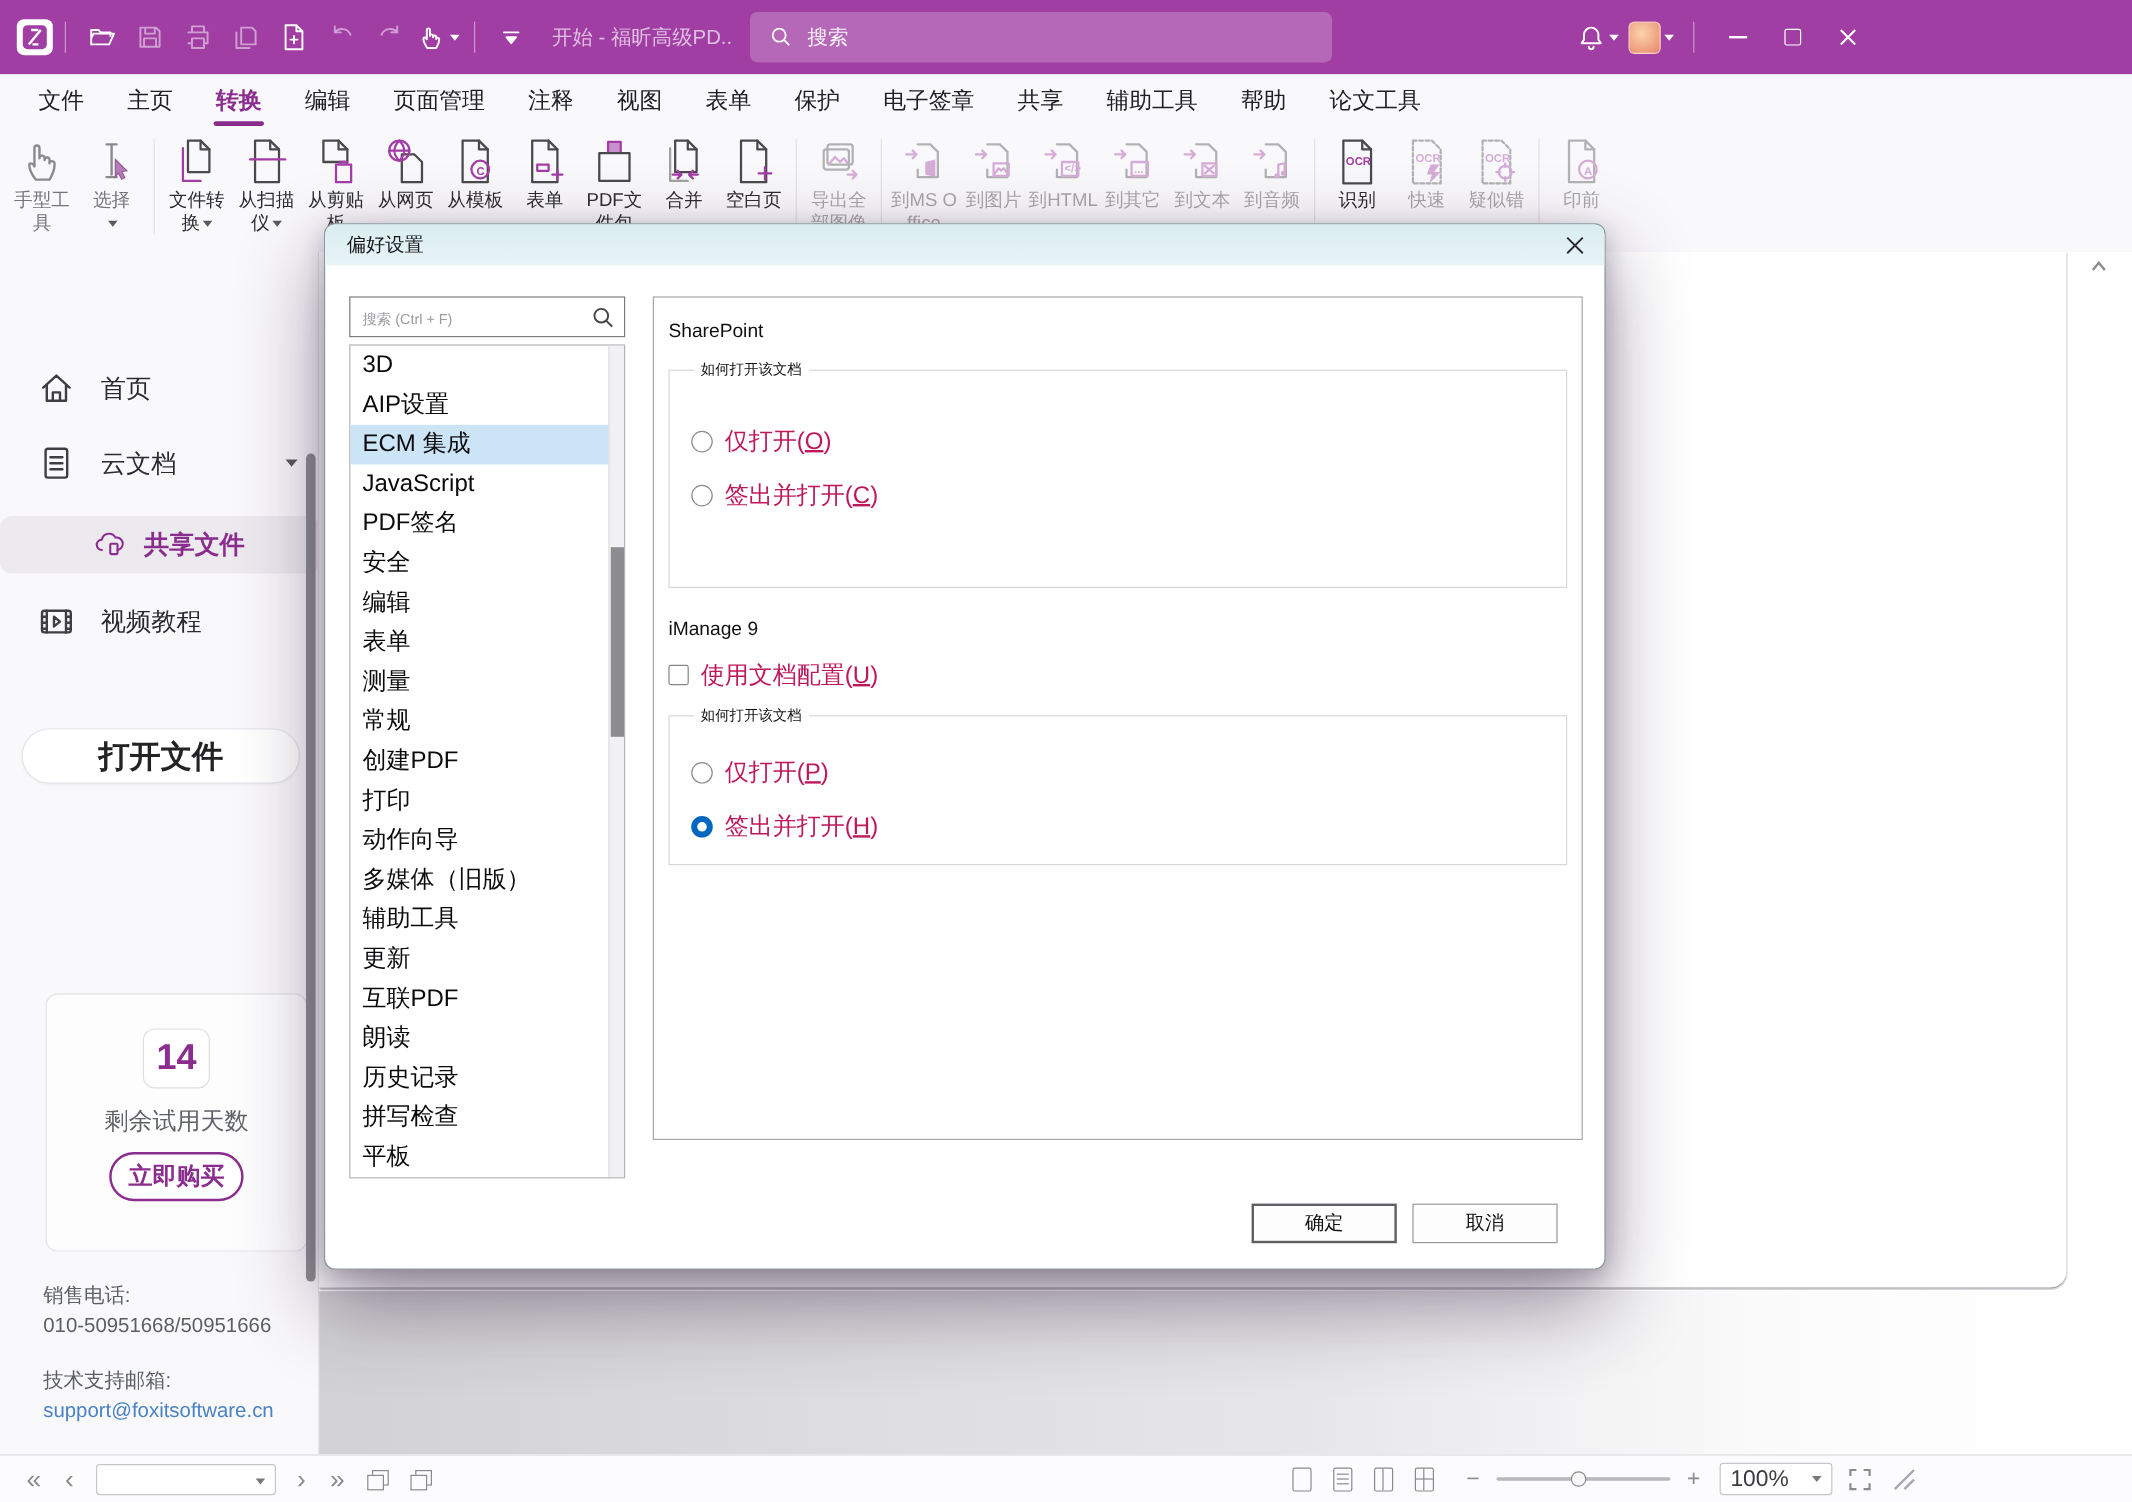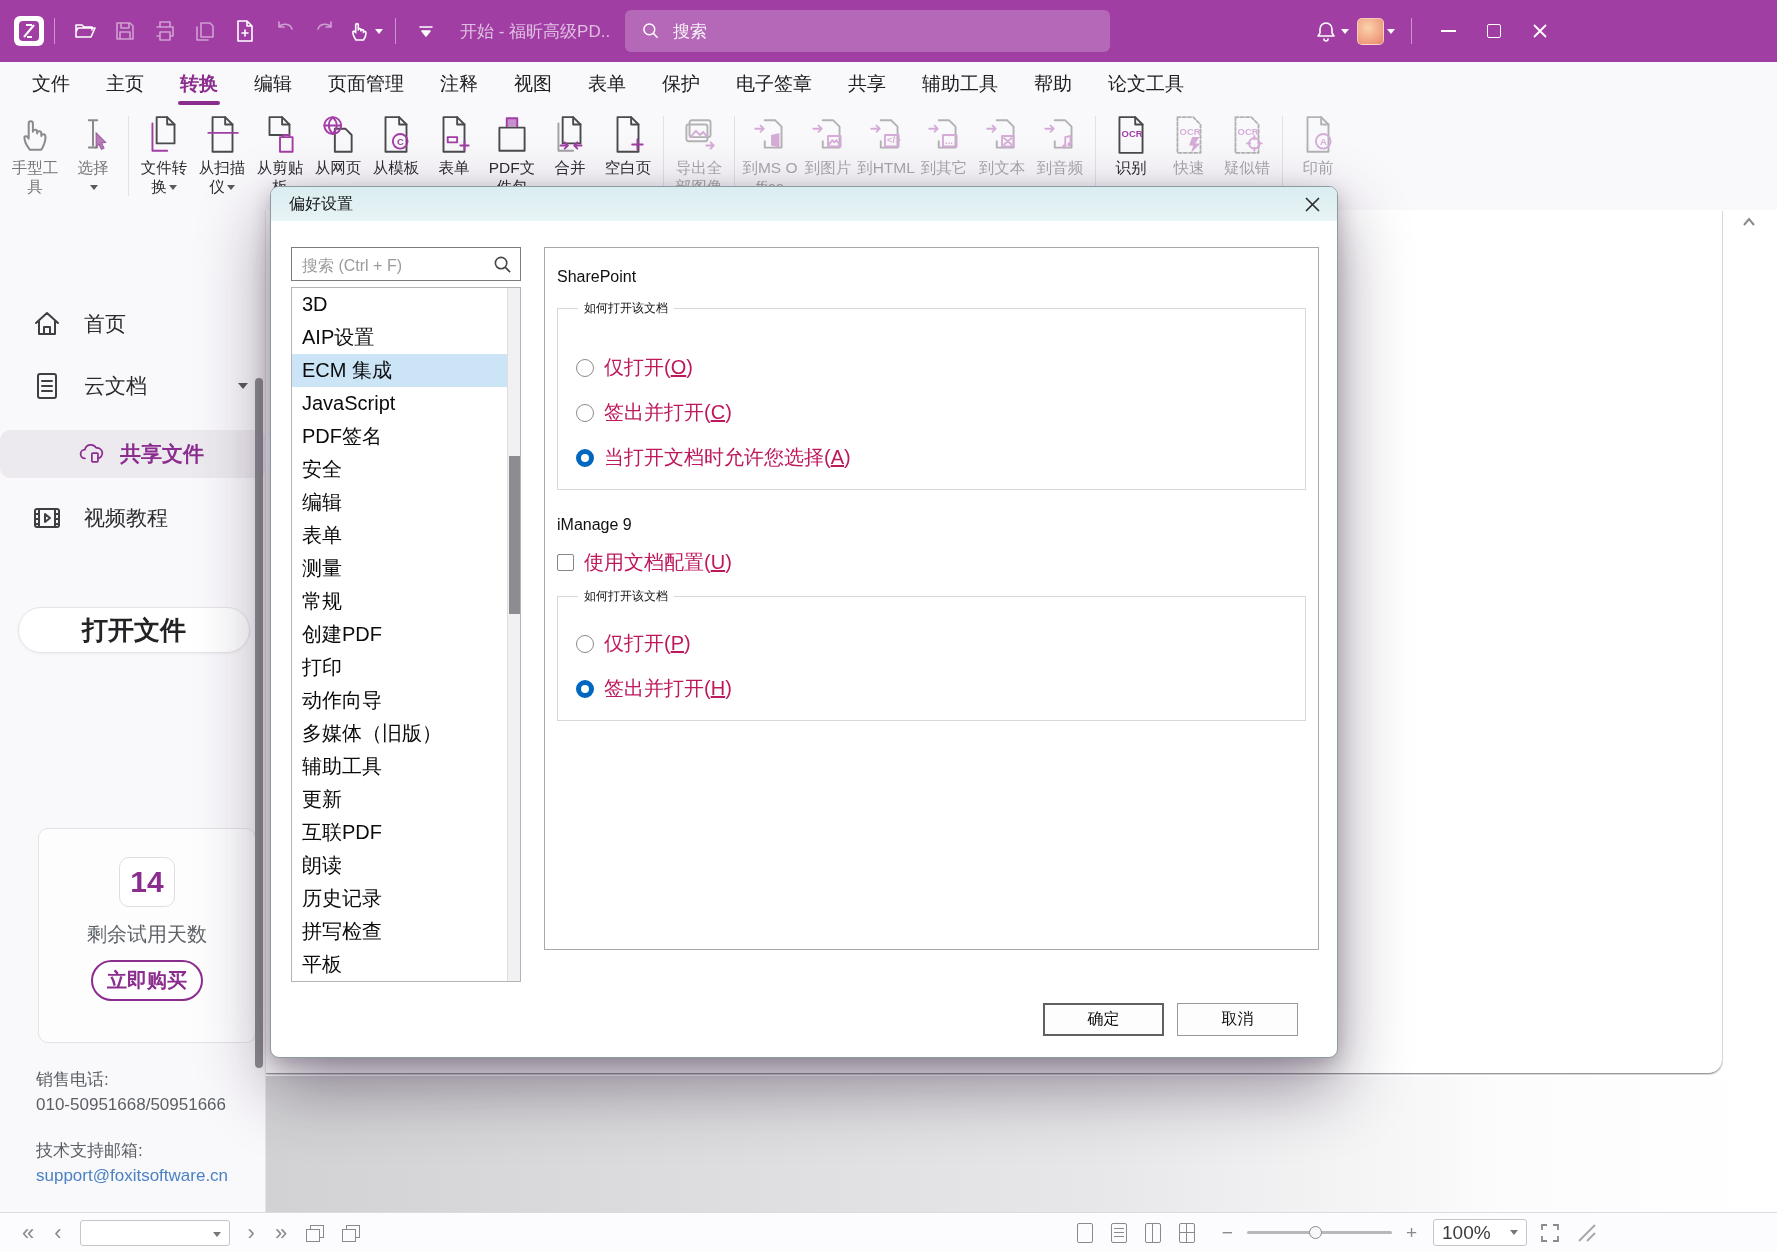--- a/index.html
+++ b/index.html
@@ -81,21 +81,21 @@
   .sl-thumb { position:absolute; left:62px; top:-5px; width:13px; height:13px; border-radius:50%; background:#f7f7f8; border:1px solid #8a8a8e; }
   .zoombox { width:94px; height:27px; border:1px solid #c6c5c9; border-radius:3px; background:#fff; display:flex; align-items:center; justify-content:space-between; padding:0 8px; font-size:19px; color:#3c3c40; margin:0 12px; cursor:pointer; }
   .zoombox .cv { width:0;height:0;border-left:4px solid transparent;border-right:4px solid transparent;border-top:5px solid #77777b; }
   .pm { font-size:19px; color:#8a8a8e; cursor:pointer; padding:0 4px; }
 
   
   .dialog { position:absolute; left:270px; top:186px; width:1068px; height:872px; background:#fff; border:1px solid #8e9aa0; border-radius:9px; box-shadow:0 28px 70px rgba(40,20,50,.45), 0 6px 20px rgba(40,20,50,.25); z-index:50; }
   .dlg-title { height:34px; background:linear-gradient(#daedf0,#e8f4f6); border-radius:8px 8px 0 0; display:flex; align-items:center; padding-left:18px; font-size:16px; color:#17171a; }
   .dlg-close { position:absolute; right:10px; top:3px; width:30px; height:28px; display:flex; align-items:center; justify-content:center; cursor:pointer; }
   .dlg-close svg { width:15px; height:15px; stroke:#2a2a2e; stroke-width:1.6; }
-  .dsearch { position:absolute; left:20px; top:60px; width:230px; height:34px; border:1px solid #7c7c80; background:#fff; font-size:16px; padding:4px 32px 0 10px; color:#1c1c1f; }
+  .dsearch { position:absolute; left:20px; top:60px; width:230px; height:34px; border:1px solid #7c7c80; background:#fff; font-size:12px; padding:4px 32px 0 10px; color:#1c1c1f; }
   .dsearch::placeholder { color:#9b9b9f; }
   .dsearch-ico { position:absolute; left:222px; top:68px; width:19px; height:19px; stroke:#45454a; fill:none; stroke-width:1.7; pointer-events:none; }
   .dlist { position:absolute; left:20px; top:100px; width:230px; height:695px; border:1px solid #b3b2b6; background:#fff; overflow:hidden; }
   .dli { height:33px; line-height:33px; padding-left:10px; font-size:20px; color:#0b0b0e; cursor:pointer; white-space:nowrap; }
   .dli.sel { background:#cbe4f6; }
   .dlist-sb { position:absolute; right:0; top:0; width:13px; height:100%; background:#f1f1f3; border-left:1px solid #dedee0; }
   .dlist-thumb { position:absolute; left:1px; top:168px; width:11px; height:158px; background:#8d8d91; }
   .dpanel { position:absolute; left:273px; top:60px; width:775px; height:703px; border:1px solid #a8a8ac; background:#fff; }
   .dheading { font-size:16px; color:#101013; margin:20px 0 0 12px; }
   .dfs { border:1px solid #d7d6da; margin:14px 12px 0; padding:14px 0 14px 18px; }
@@ -552,24 +552,20 @@
       <fieldset class="dfs" style="height:190px;">
         <legend>如何打开该文档</legend>
         <div class="optrow" style="margin-top:14px;">
           <div class="radio"></div>
           <div class="olabel"><span>仅打开(</span><u>O</u><span>)</span></div>
         </div>
         <div class="optrow">
           <div class="radio"></div>
           <div class="olabel"><span>签出并打开(</span><u>C</u><span>)</span></div>
         </div>
-        <div class="optrow">
-          <div class="radio on"></div>
-          <div class="olabel"><span>当打开文档时允许您选择(</span><u>A</u><span>)</span></div>
-        </div>
       </fieldset>
 
       <div class="dheading" style="margin-top:26px;">iManage 9</div>
 
       <div class="cbrow">
         <div class="cbx"></div>
         <div class="olabel"><span>使用文档配置(</span><u>U</u><span>)</span></div>
       </div>
 
       <fieldset class="dfs" style="height:133px;">

